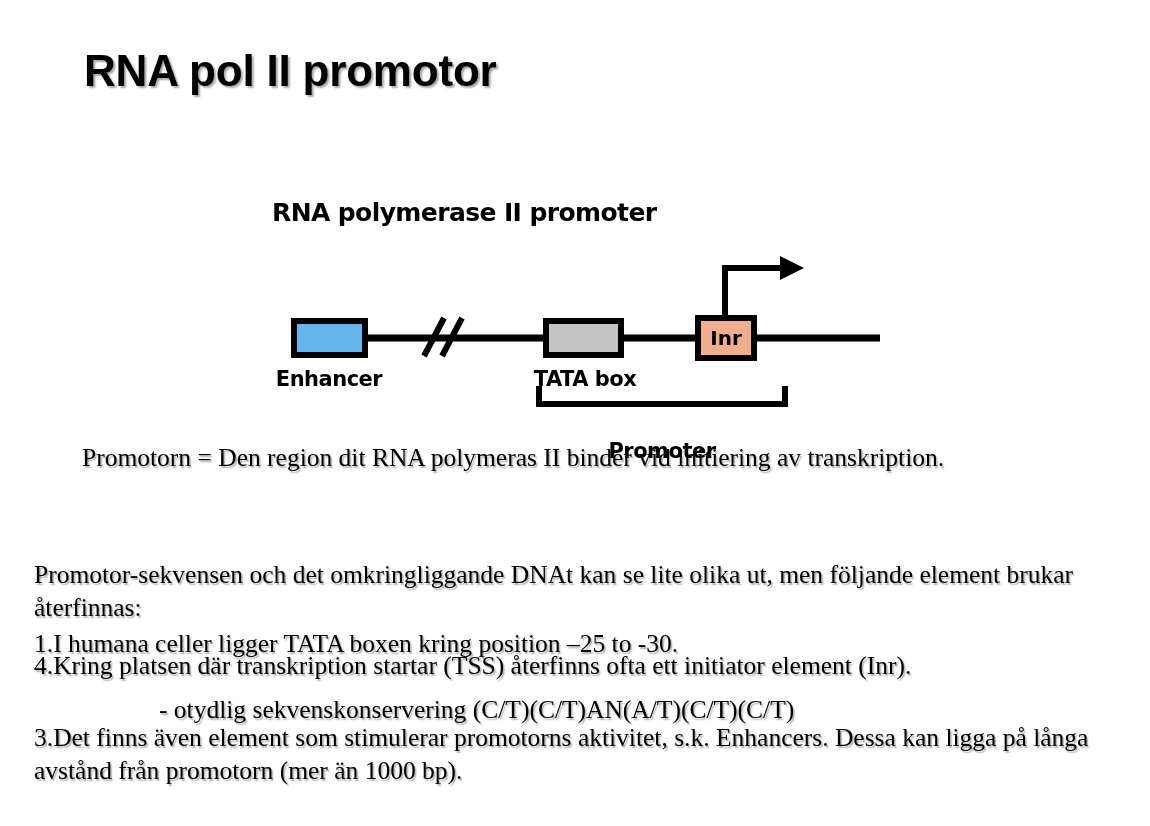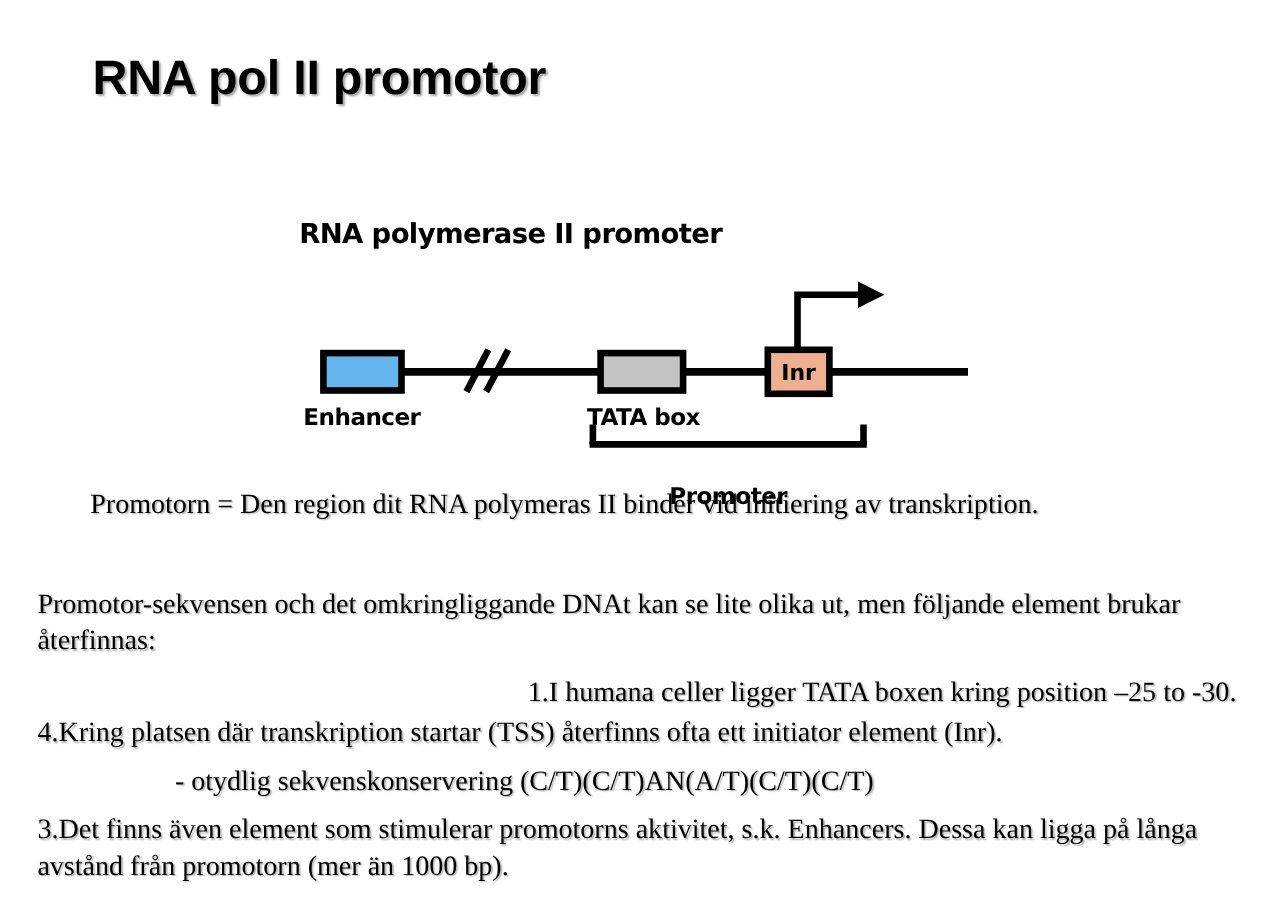--- a/index.html
+++ b/index.html
@@ -72,25 +72,25 @@
   
   .body-text {
     position: absolute;
     left: 34px;
     font-size: 25.5px;
     line-height: 1.28;
     color: #000000;
     text-shadow: 1.5px 1.5px 1.5px rgba(0,0,0,0.32);
   }
   .para-intro   { top: 442px; width: 1090px; margin-left: 48px; }
-  .para-lead    { top: 533px; width: 1070px; }
-  .item-1       { top: 613px; width: 1090px; text-align: right; }
+  .para-lead    { top: 559px; width: 1070px; }
+  .item-1       { top: 628px; width: 1090px; }
   .item-2       { top: 650px; width: 1090px; }
   .sub-item     { top: 694px; width: 1020px; padding-left: 125px; }
-  .item-3       { top: 738px; width: 1090px; }
+  .item-3       { top: 722px; width: 1090px; }
 </style>
 </head>
 <body>
 
 <div class="slide-title">RNA pol II promotor</div>
 
 <div class="figure">
 
   <div class="figure-title">RNA polymerase II promoter</div>
 

